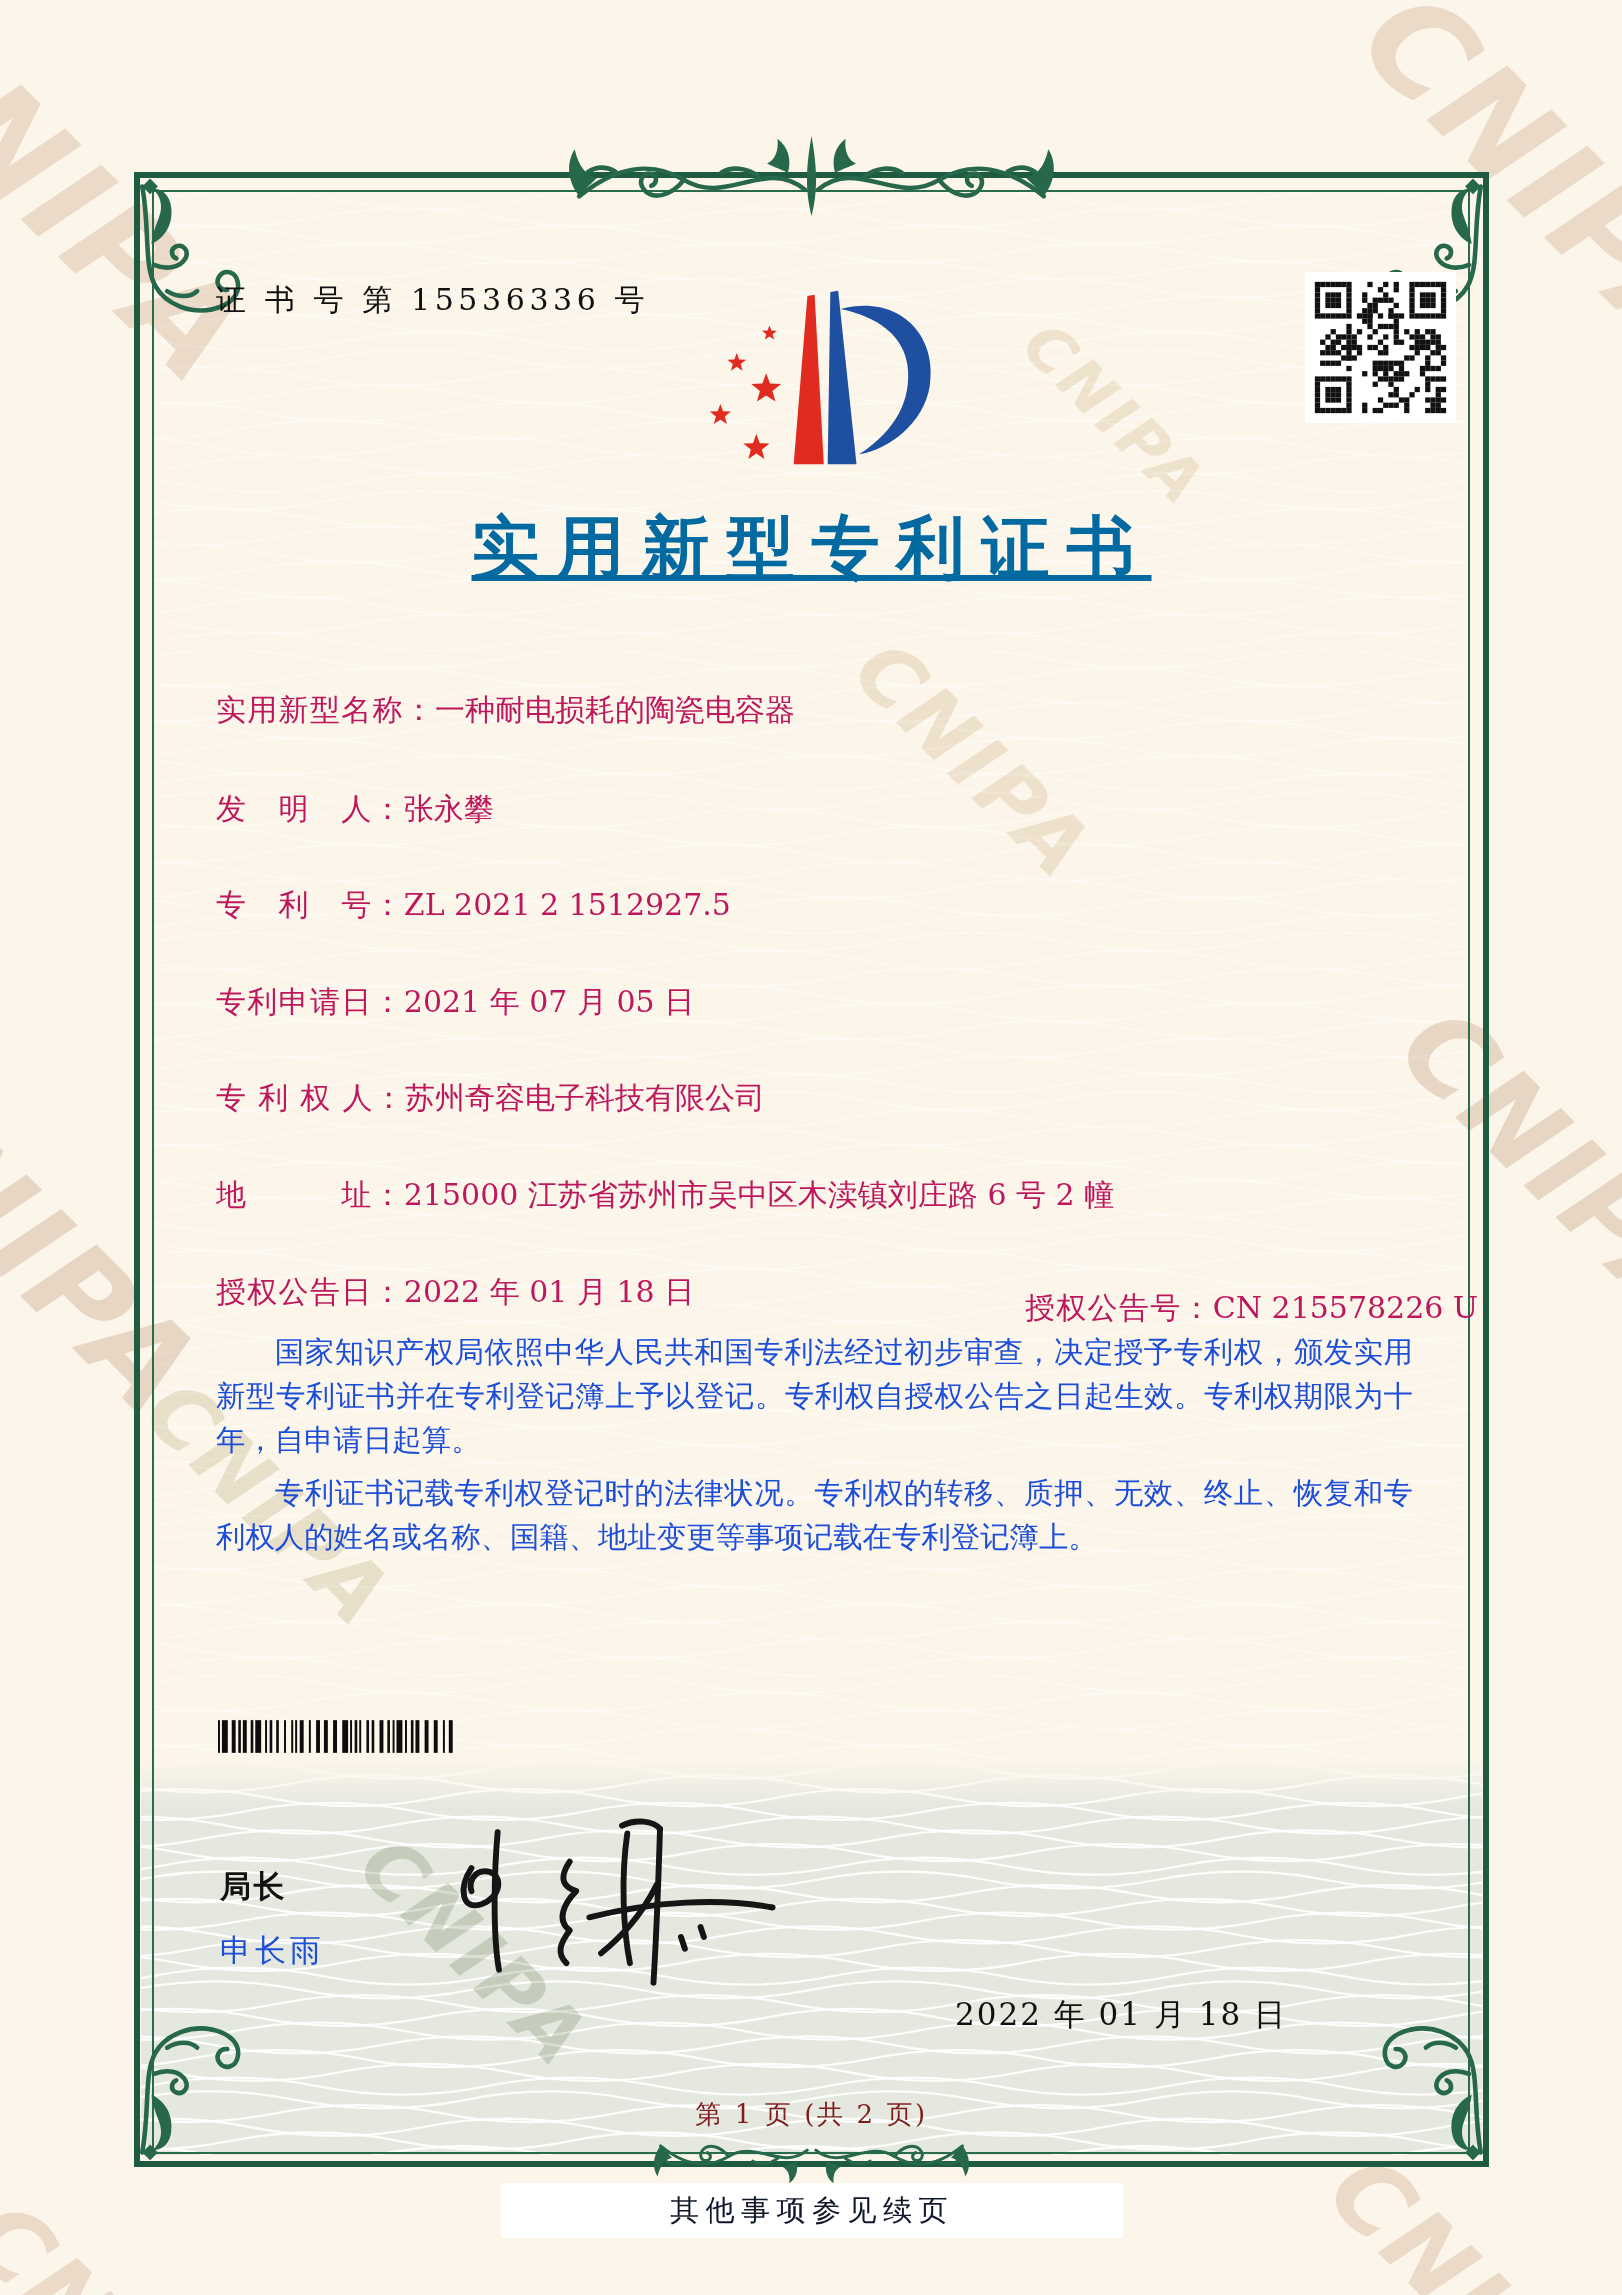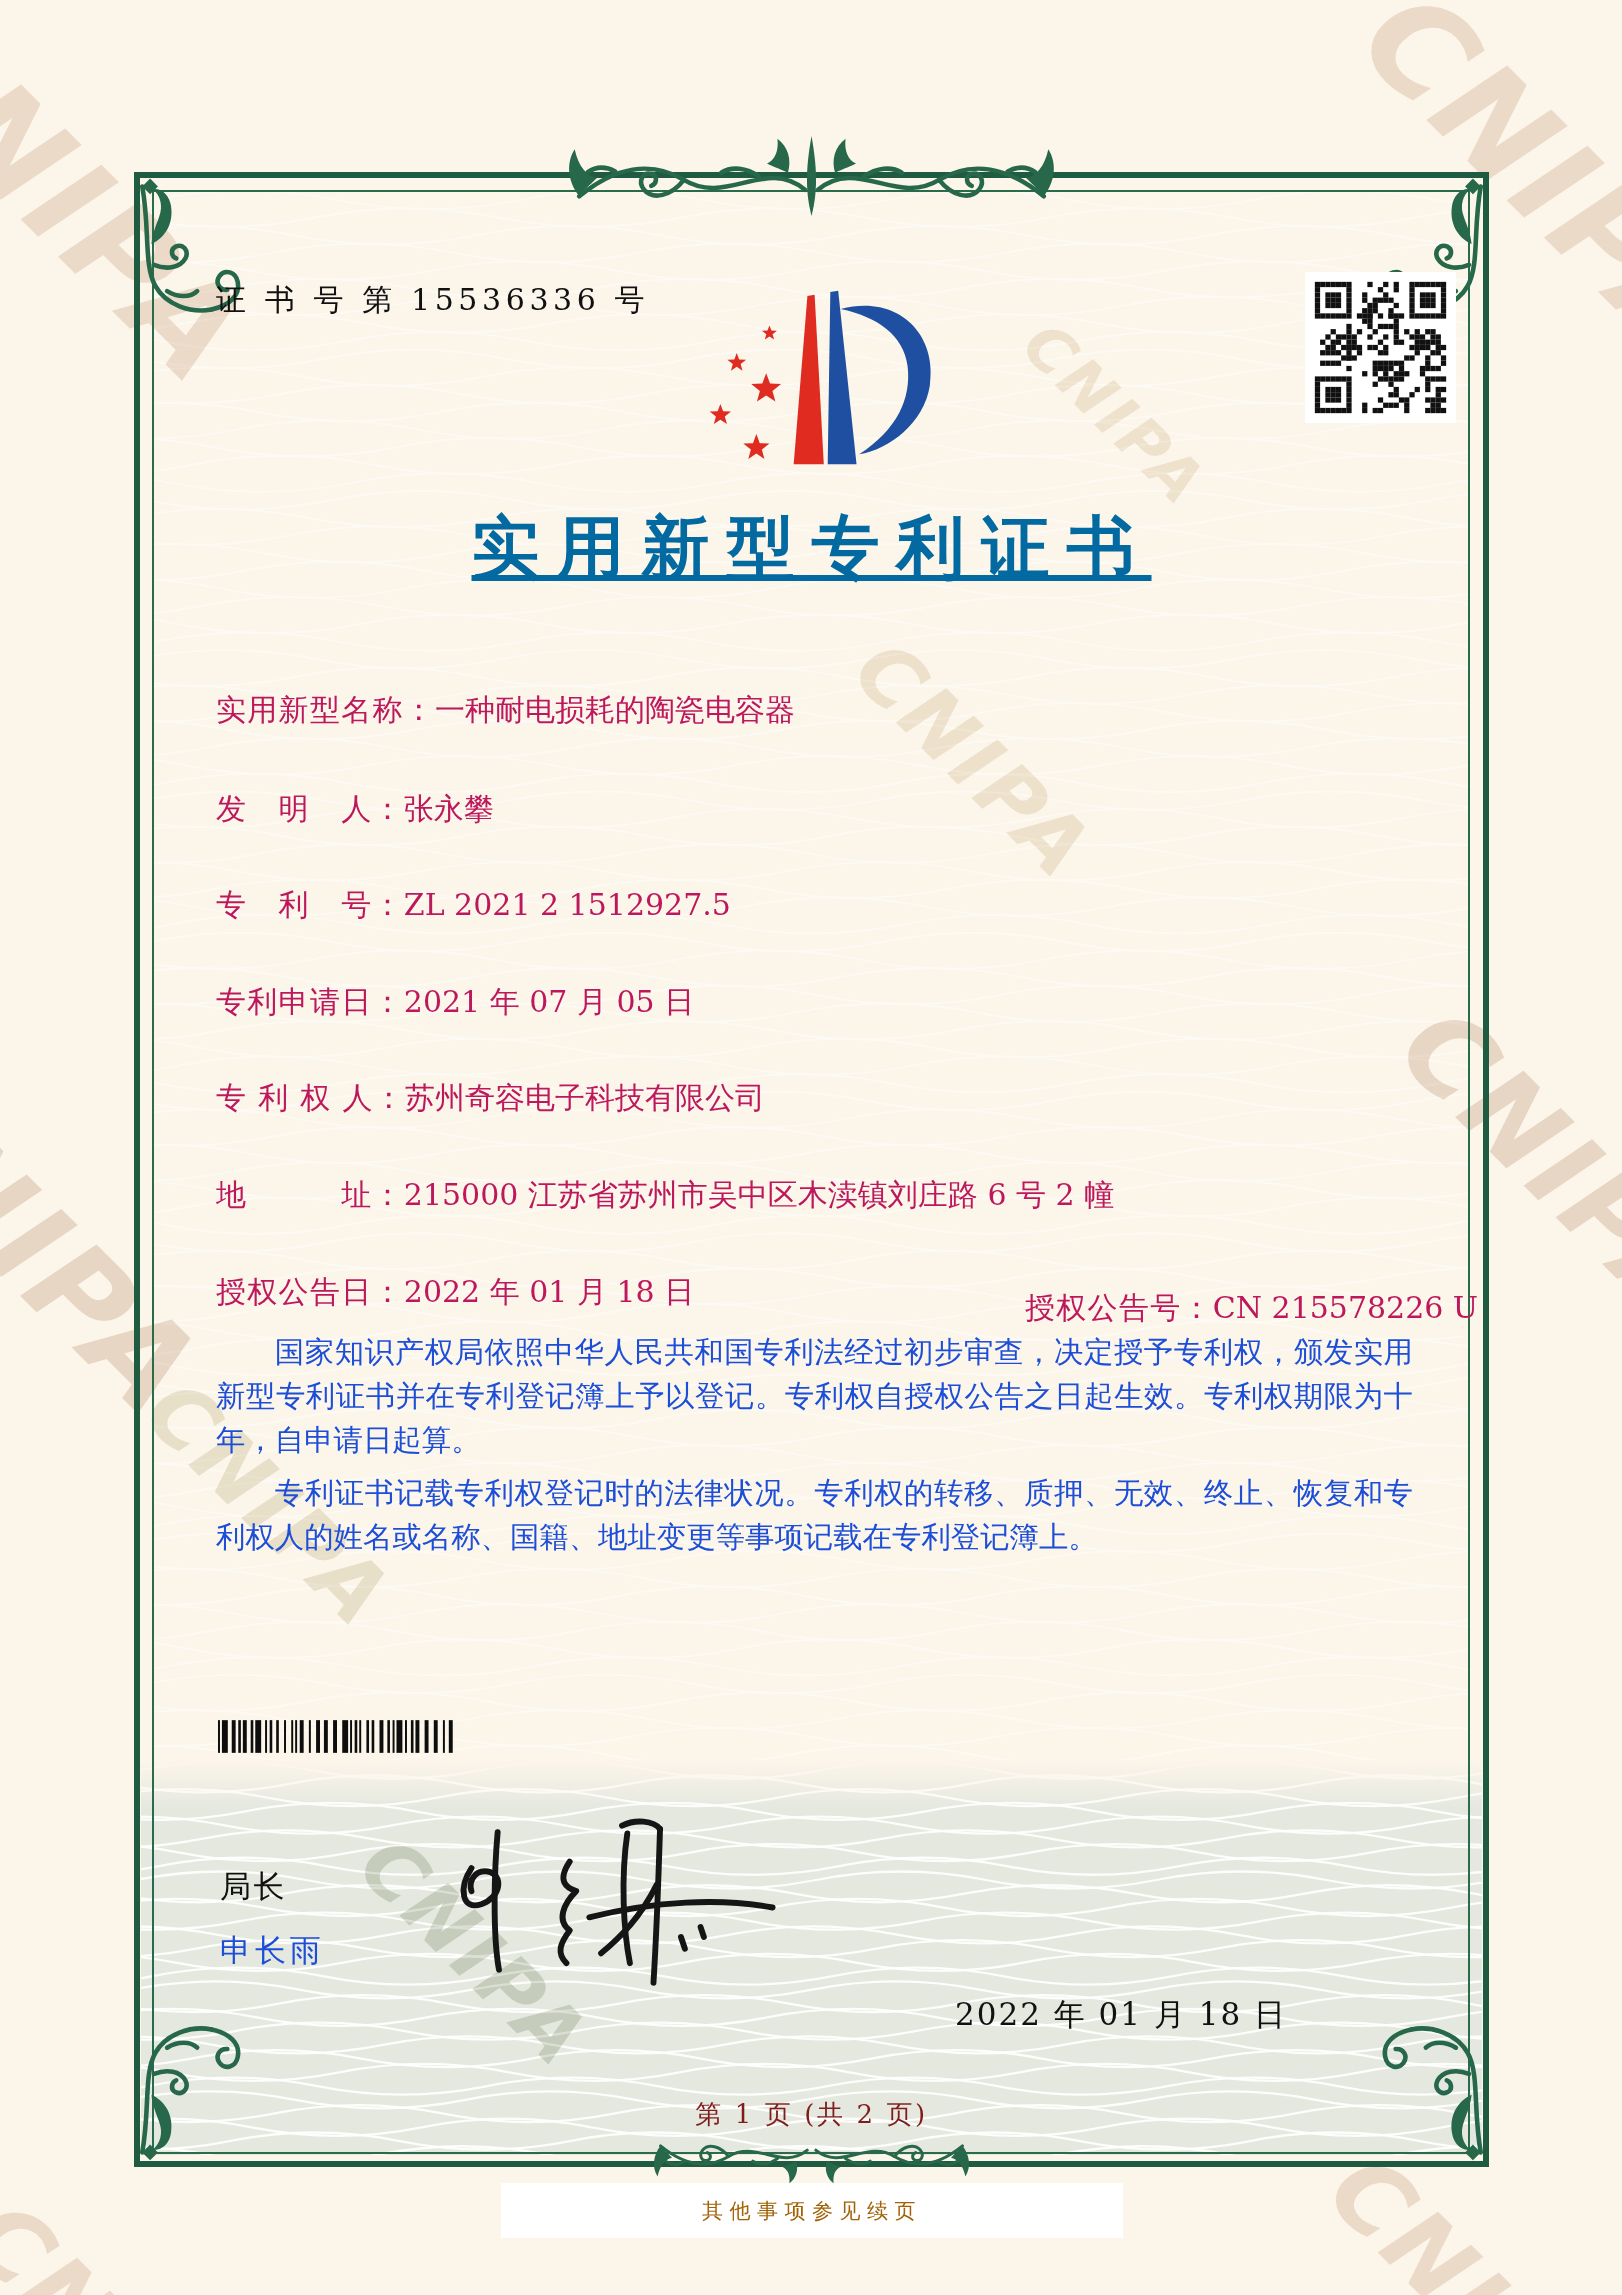--- a/index.html
+++ b/index.html
@@ -15,26 +15,26 @@
   .frame-outer{position:absolute;left:134px;top:172px;width:1355px;height:1995px;border:6.5px solid #1e5b40;box-sizing:border-box;}
   .frame-inner{position:absolute;left:152px;top:190px;width:1318px;height:1964px;border:2px solid #2a6b4a;box-sizing:border-box;}
   .ornaments{position:absolute;left:0;top:0;pointer-events:none;}
   
   .cert-no{position:absolute;left:216px;top:280px;font-size:30px;letter-spacing:4.6px;color:#111;}
   .title{position:absolute;left:0;top:503px;width:100%;text-align:center;font-size:68px;font-weight:700;letter-spacing:17px;color:#0369a1;text-decoration:underline;}
   .field-row{position:absolute;left:216px;width:1256px;font-size:30px;color:#be185d;white-space:nowrap;}
   .field-row .flabel{letter-spacing:1.3px;}
   .para-box{position:absolute;left:216px;top:1330px;width:1197px;font-size:29.4px;line-height:44px;color:#1d4ed8;text-align:justify;}
   .para-box p{margin:0 0 9.2px 0;text-indent:2em;}
-  .director-label{position:absolute;left:220px;top:1866px;font-size:31px;letter-spacing:2.6px;color:#111;}
+  .director-label{position:absolute;left:220px;top:1866px;font-size:31px;letter-spacing:2.6px;color:#111;font-weight:bold;}
   .director-name{position:absolute;left:220px;top:1930px;font-size:31px;letter-spacing:3.9px;color:#1d4ed8;}
   .issue-date{position:absolute;left:955px;top:1994px;font-size:31px;letter-spacing:2px;color:#111;}
   .page-info{position:absolute;left:0;top:2097px;width:100%;text-align:center;font-size:26px;letter-spacing:2.6px;color:#7f1d1d;}
   .cont-strip{position:absolute;left:501px;top:2183px;width:622px;height:55px;background:#ffffff;display:flex;align-items:center;justify-content:center;}
-  .cont-note{font-size:21px;letter-spacing:6.5px;color:#a16207;}
+  .cont-note{font-size:29px;letter-spacing:6.5px;color:#0f172a;}
   .qr-box{position:absolute;left:1305px;top:272px;width:151px;height:151px;background:#fff;}
   .barcode-box{position:absolute;left:218px;top:1720px;width:238px;height:33px;}
   .logo-box{position:absolute;left:681px;top:258px;width:262px;height:216px;}
   .sig-box{position:absolute;left:406px;top:1806px;width:419px;height:203px;}
 </style>
 </head>
 <body>
 
 <div class="page">
 

